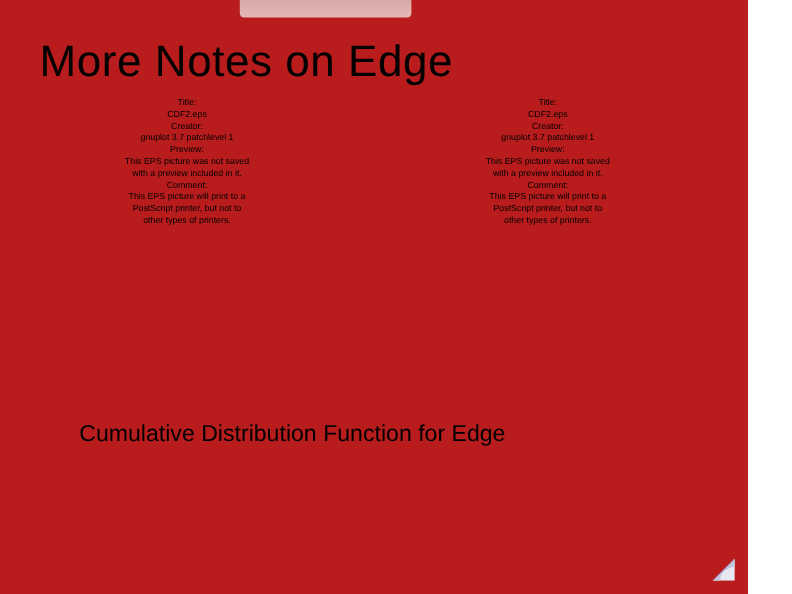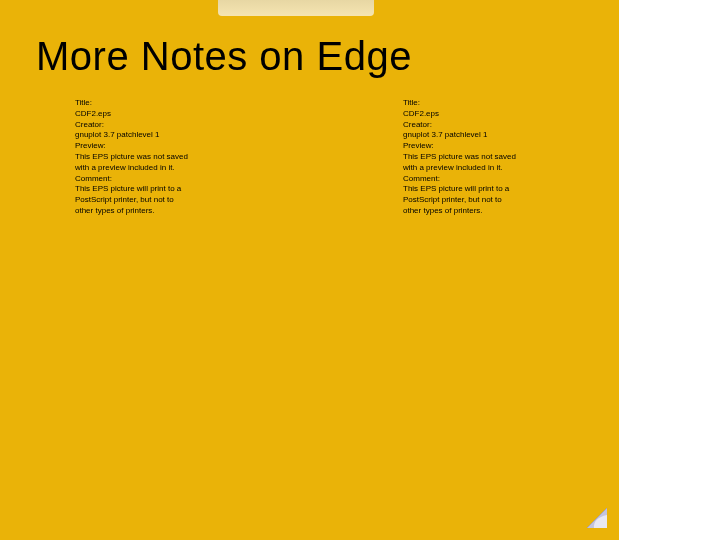--- a/index.html
+++ b/index.html
@@ -7,23 +7,24 @@
     padding: 0;
     width: 720px;
     height: 540px;
     background: #ffffff;
     font-family: Verdana, Geneva, sans-serif;
     overflow: hidden;
     position: relative;
   }
   .slide {
     position: relative;
-    width: 619px;
+    width: 680px;
     height: 540px;
-    background: #eab308;
+    background: #b91c1c;
+    text-align: center;
   }
   .top-shadow {
     position: absolute;
     top: 0;
     left: 218px;
     width: 156px;
     height: 16px;
     background: linear-gradient(to bottom, #e6e6e6, #fafafa);
     border-bottom-left-radius: 4px;
     border-bottom-right-radius: 4px;
@@ -33,21 +34,21 @@
     position: absolute;
     top: 34px;
     left: 36px;
     font-size: 40px;
     font-weight: 400;
     color: #000000;
     letter-spacing: 0.5px;
   }
   .eps-box {
     position: absolute;
-    top: 98px;
+    top: 88px;
     width: 190px;
     font-family: Arial, Helvetica, sans-serif;
     font-size: 8px;
     line-height: 1.35;
     color: #000000;
   }
   .eps-left {
     left: 75px;
   }
   .eps-right {
@@ -108,20 +109,21 @@
     <span class="lbl">Preview:</span>
     <span class="lbl">This EPS picture was not saved</span>
     <span class="lbl">with a preview included in it.</span>
     <span class="lbl">Comment:</span>
     <span class="lbl">This EPS picture will print to a</span>
     <span class="lbl">PostScript printer, but not to</span>
     <span class="lbl">other types of printers.</span>
   </div>
 
   <div class="bottom-text">
+    <div>Cumulative Distribution Function for Edge</div>
   </div>
 
   <div class="corner">
     <svg viewBox="0 0 20 20">
       <path d="M 20 0 L 20 20 L 0 20 Z" fill="#e8e8f2"></path>
       <path d="M 20 0 L 0 20 L 7 20 Q 6 10 20 7 Z" fill="#c4c4dc"></path>
       <path d="M 20 0 L 0 20" stroke="#9a9ac0" stroke-width="0.8" fill="none"></path>
     </svg>
   </div>
 

